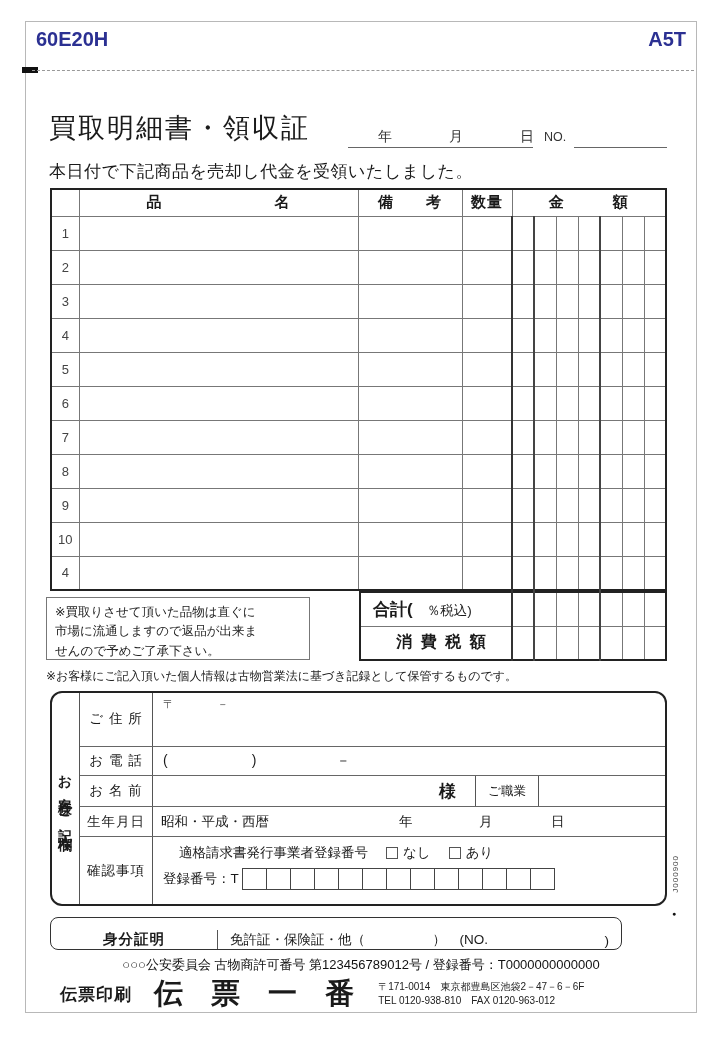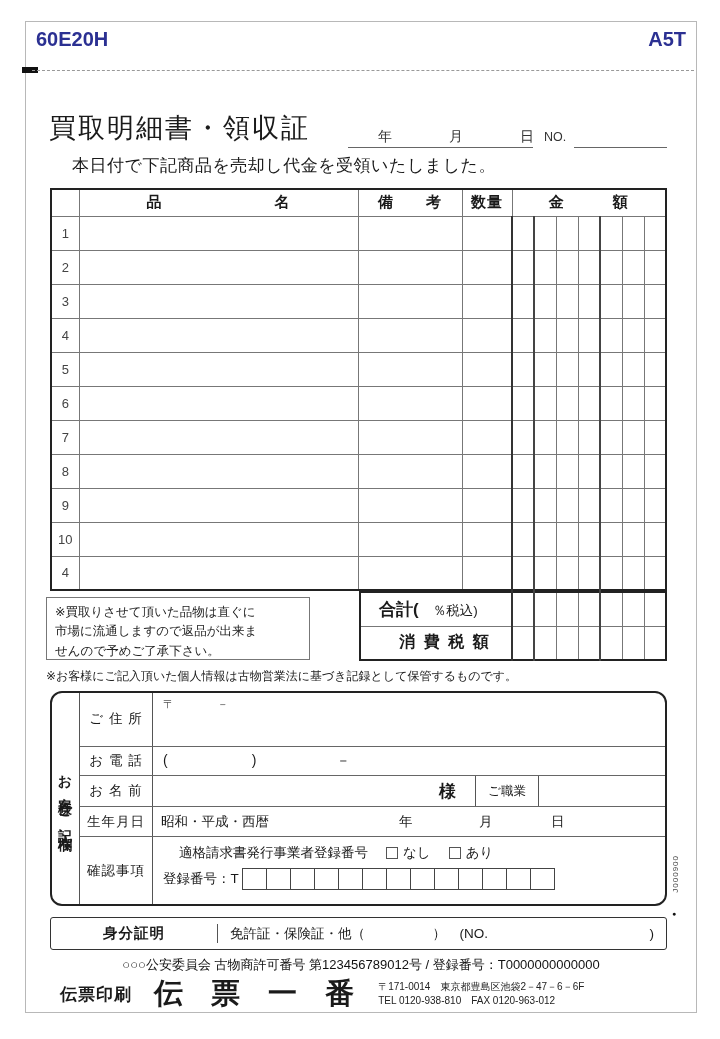--- a/index.html
+++ b/index.html
@@ -17,42 +17,42 @@
 
   
   .doc-title { position:absolute; top:88px; left:23px; font-size:27px; font-weight:normal; letter-spacing:2px; }
   .dateline { position:absolute; top:96px; left:0; right:0; height:34px; font-size:14px; color:#333; }
   .dl-u1 { position:absolute; top:29px; left:322px; width:185px; border-top:1px solid #666; }
   .dl-u2 { position:absolute; top:29px; left:548px; width:93px; border-top:1px solid #666; }
   .dl-y { position:absolute; top:10px; left:352px; }
   .dl-m { position:absolute; top:10px; left:423px; }
   .dl-d { position:absolute; top:10px; left:494px; }
   .dl-no { position:absolute; top:12px; left:518px; font-size:12.5px; }
-  .subtitle { position:absolute; top:132px; left:23px; font-size:17px; letter-spacing:0.5px;margin-left:23px; }
+  .subtitle { position:absolute; top:138px; left:23px; font-size:17px; letter-spacing:0.5px; }
 
   
   table.main { position:absolute; left:24px; top:166px; border-collapse:collapse;
                table-layout:fixed; border:2px solid #222; }
   .main col.c-num{ width:28px; } .main col.c-item{ width:279px; }
   .main col.c-note{ width:104px; } .main col.c-qty{ width:50px; } .main col.c-d{ width:22px; }
   .main th, .main td { border:1px solid #777; padding:0; }
   .main th { height:27px; font-size:15px; font-weight:600; text-align:center; letter-spacing:1px; }
   .main tbody tr { height:34px; }
   .main td.num { font-size:13px; color:#444; text-align:center; }
   .main td.dg { border-left:1px solid #aaa; }
   .main td.dg.f  { border-left:2px solid #333; }
   .main td.dg.hv { border-left:2px solid #444; }
 
   
   table.totals { position:absolute; left:333px; top:569px; border-collapse:collapse;
                  table-layout:fixed; border:2px solid #222; }
   .totals col.c-lab{ width:152px; } .totals col.c-d{ width:22px; }
   .totals td { border:1px solid #777; padding:0; }
   .totals tr { height:34px; }
-  .totals td.tlabel { padding-left:18px; white-space:nowrap; }
+  .totals td.tlabel { padding-left:12px; white-space:nowrap; }
   .totals .tp { font-size:17px; font-weight:bold; }
   .totals .ts { font-size:13.5px; margin-left:14px; }
   .totals td.tax { text-align:center; font-size:16px; font-weight:bold; letter-spacing:2px; }
   .totals td.dg { border-left:1px solid #aaa; }
   .totals td.dg.f  { border-left:2px solid #333; }
   .totals td.dg.hv { border-left:2px solid #444; }
 
   
   .notebox { position:absolute; left:20px; top:575px; width:264px; height:63px;
              border:1px solid #777; padding:5px 8px; font-size:12.5px; line-height:1.55; color:#222; }
@@ -80,22 +80,22 @@
   .b-y  { position:absolute; left:246px; top:50%; transform:translateY(-50%); font-size:13.5px; }
   .b-m  { position:absolute; left:326px; top:50%; transform:translateY(-50%); font-size:13.5px; }
   .b-d  { position:absolute; left:398px; top:50%; transform:translateY(-50%); font-size:13.5px; }
   .confline1 { margin:7px 0 0 26px; font-size:13.5px; display:flex; align-items:center; }
   .cbx { display:inline-block; width:12px; height:12px; border:1.5px solid #555; margin:0 5px 0 18px; }
   .confline2 { margin:6px 0 0 10px; font-size:13.5px; display:flex; align-items:center; }
   .regboxes { display:inline-flex; margin-left:4px; }
   .regbox { width:25px; height:22px; border:1px solid #444; margin-left:-1px; background:#fff; }
 
   
-  .idbox { position:absolute; left:24px; top:895px; width:617px; height:33px; border:1.5px solid #333;
-           border-radius:3px; display:flex; align-items:center; overflow:hidden; }
+  .idbox { position:absolute; left:24px; top:895px; width:572px; height:33px; border:1.5px solid #333;
+           border-radius:8px; display:flex; align-items:flex-end; overflow:hidden; }
   .idlabel { width:167px; border-right:1px solid #555; display:flex; align-items:center;
              justify-content:center; font-size:14.5px; font-weight:bold; letter-spacing:1px; }
   .idcontent { flex:1; display:flex; align-items:center; font-size:13.5px; padding:0 12px; }
   .idcontent .grow { flex:1; }
 
   
   .sidecode { position:absolute; left:645px; top:833px; writing-mode:vertical-rl;
               transform:rotate(180deg); font-size:8px; color:#444; letter-spacing:1px; }
   .sidedot { position:absolute; left:646px; top:888px; font-size:7px; color:#111; }
 

